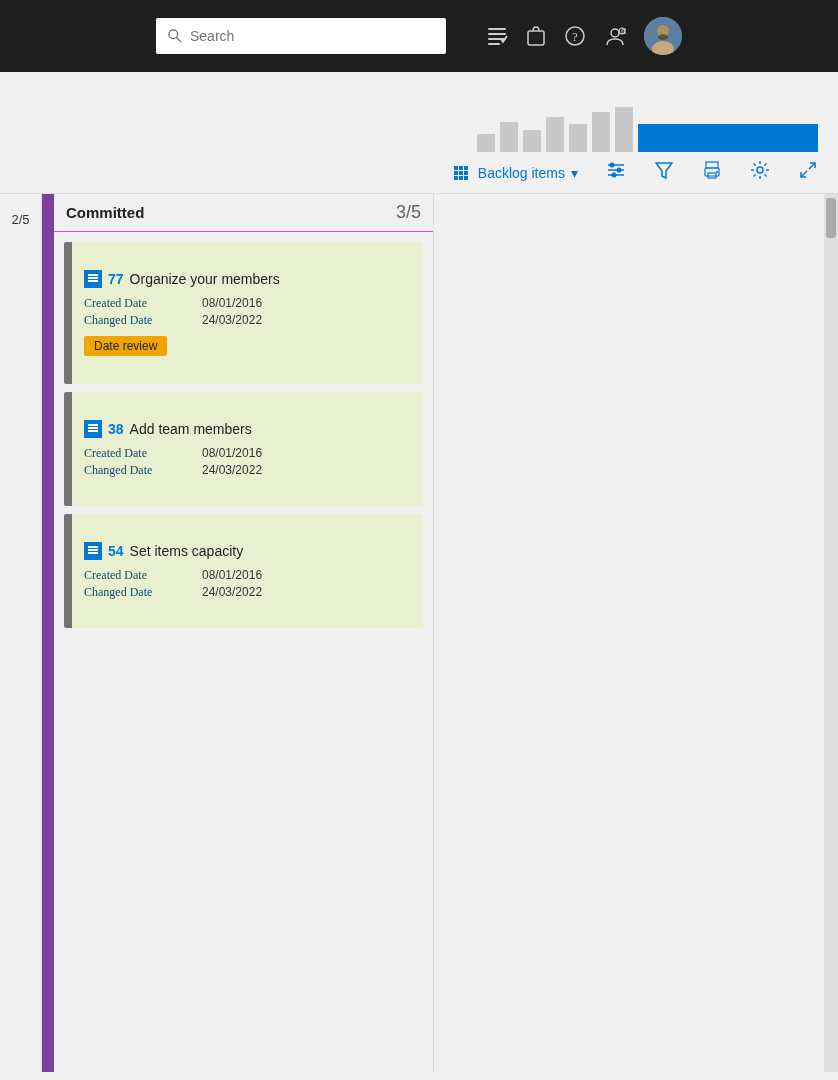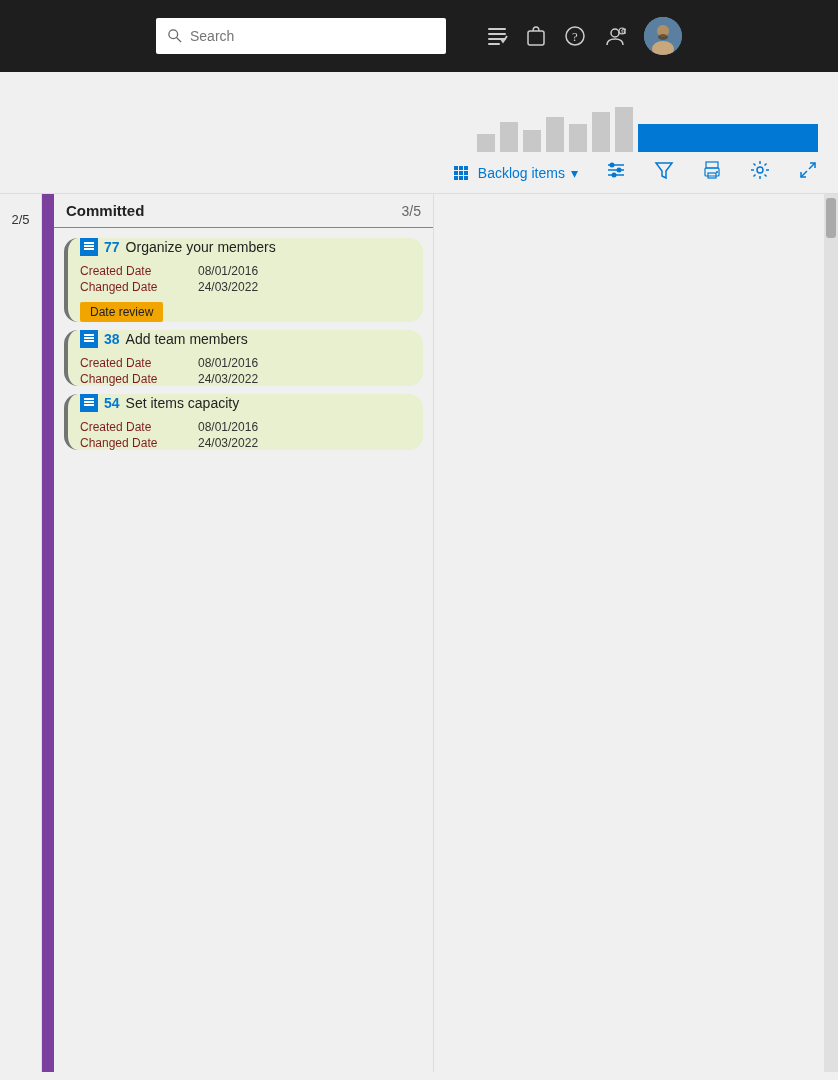--- a/index.html
+++ b/index.html
@@ -168,21 +168,21 @@
       padding: 8px 12px;
       background: #f0f0f0;
       border-bottom: 1px solid #d946ef;
     }
     .col-title {
       font-size: 15px;
       font-weight: 600;
       color: #222;
     }
     .col-counter {
-      font-size: 14px;
+      font-size: 18px;
       color: #0078d4;
       font-weight: 600;
     }
     .col-counter span {
       color: #666;
       font-weight: normal;
     }
 
     
     .cards-container {
@@ -190,23 +190,23 @@
       display: flex;
       flex-direction: column;
       gap: 8px;
       overflow-y: auto;
       flex: 1;
     }
 
     
     .card {
       background: #e8f0d0;
-      border-left: 4px solid #737373;
-      border-radius: 14px;
-      padding: 0 12px;
+      border-left: 8px solid #737373;
+      border-radius: 2px;
+      padding: 28px 12px;
       cursor: pointer;
     }
     .card-header {
       display: flex;
       align-items: center;
       gap: 6px;
       margin-bottom: 8px;
     }
     .card-icon {
       width: 18px;
@@ -231,21 +231,22 @@
       font-size: 14px;
       color: #222;
     }
     .card-meta {
       display: grid;
       grid-template-columns: 110px auto;
       gap: 2px 8px;
       font-size: 12px;
     }
     .meta-label {
-      color: #7f1d1d;
+      color: #0c4a6e;
+      font-family: Liberation Serif, serif;
     }
     .meta-value {
       color: #333;
     }
     .badge {
       display: inline-block;
       background: #f0a500;
       color: #222;
       font-size: 12px;
       font-weight: 500;

